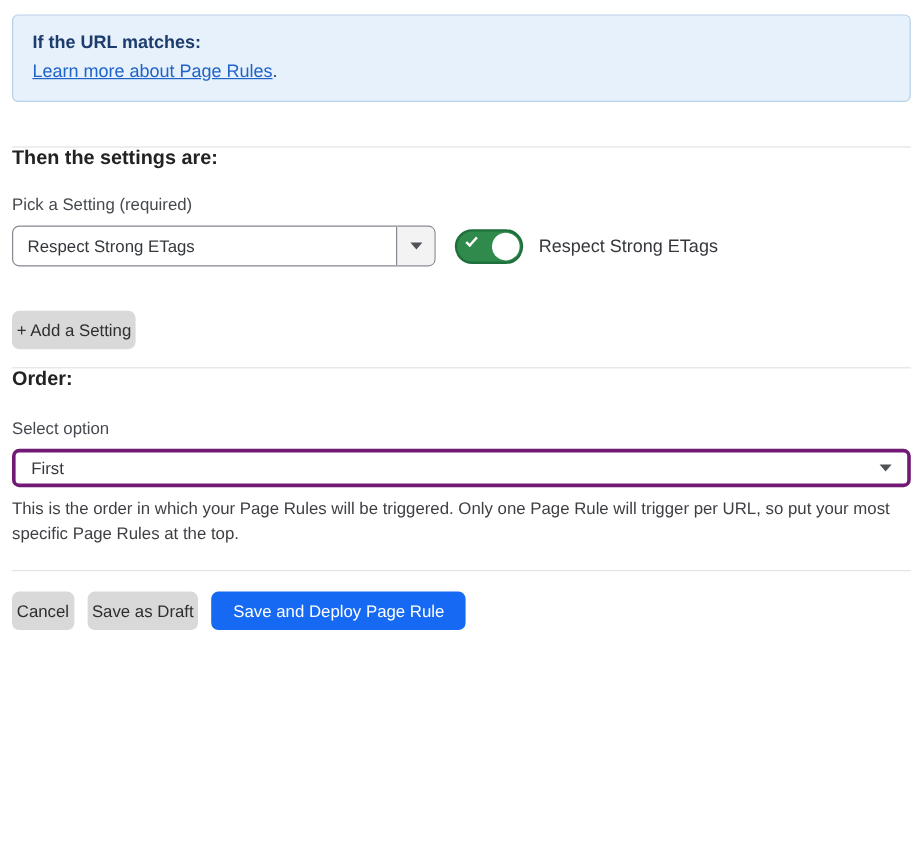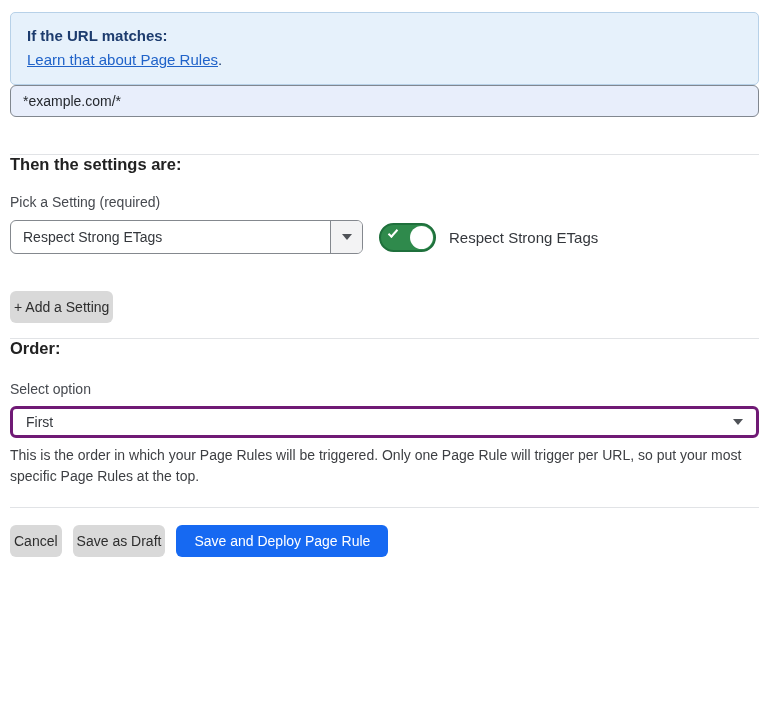--- a/index.html
+++ b/index.html
@@ -209,24 +209,23 @@
   }
 </style>
 </head>
 <body>
 
 <div class="container">
 
 
   <div class="callout">
     <div class="callout-heading">If the URL matches:</div>
-    <div><span class="callout-link">Learn that about Page Rules</span><span>.</span></div>
-  </div>
-
-  <input class="url-input" type="text" value="*example.com/*" style="">
+    <div><span class="callout-link">Learn more about Page Rules</span><span>.</span></div>
+  </div>
+
 
   <hr class="divider divider-1">
 
   <div class="section-heading">Then the settings are:</div>
 
   <div class="field-label" style="margin-bottom:0;">Pick a Setting (required)</div>
 
   <div class="setting-row">
     <div class="setting-select">
       <div class="select-value">Respect Strong ETags</div>

